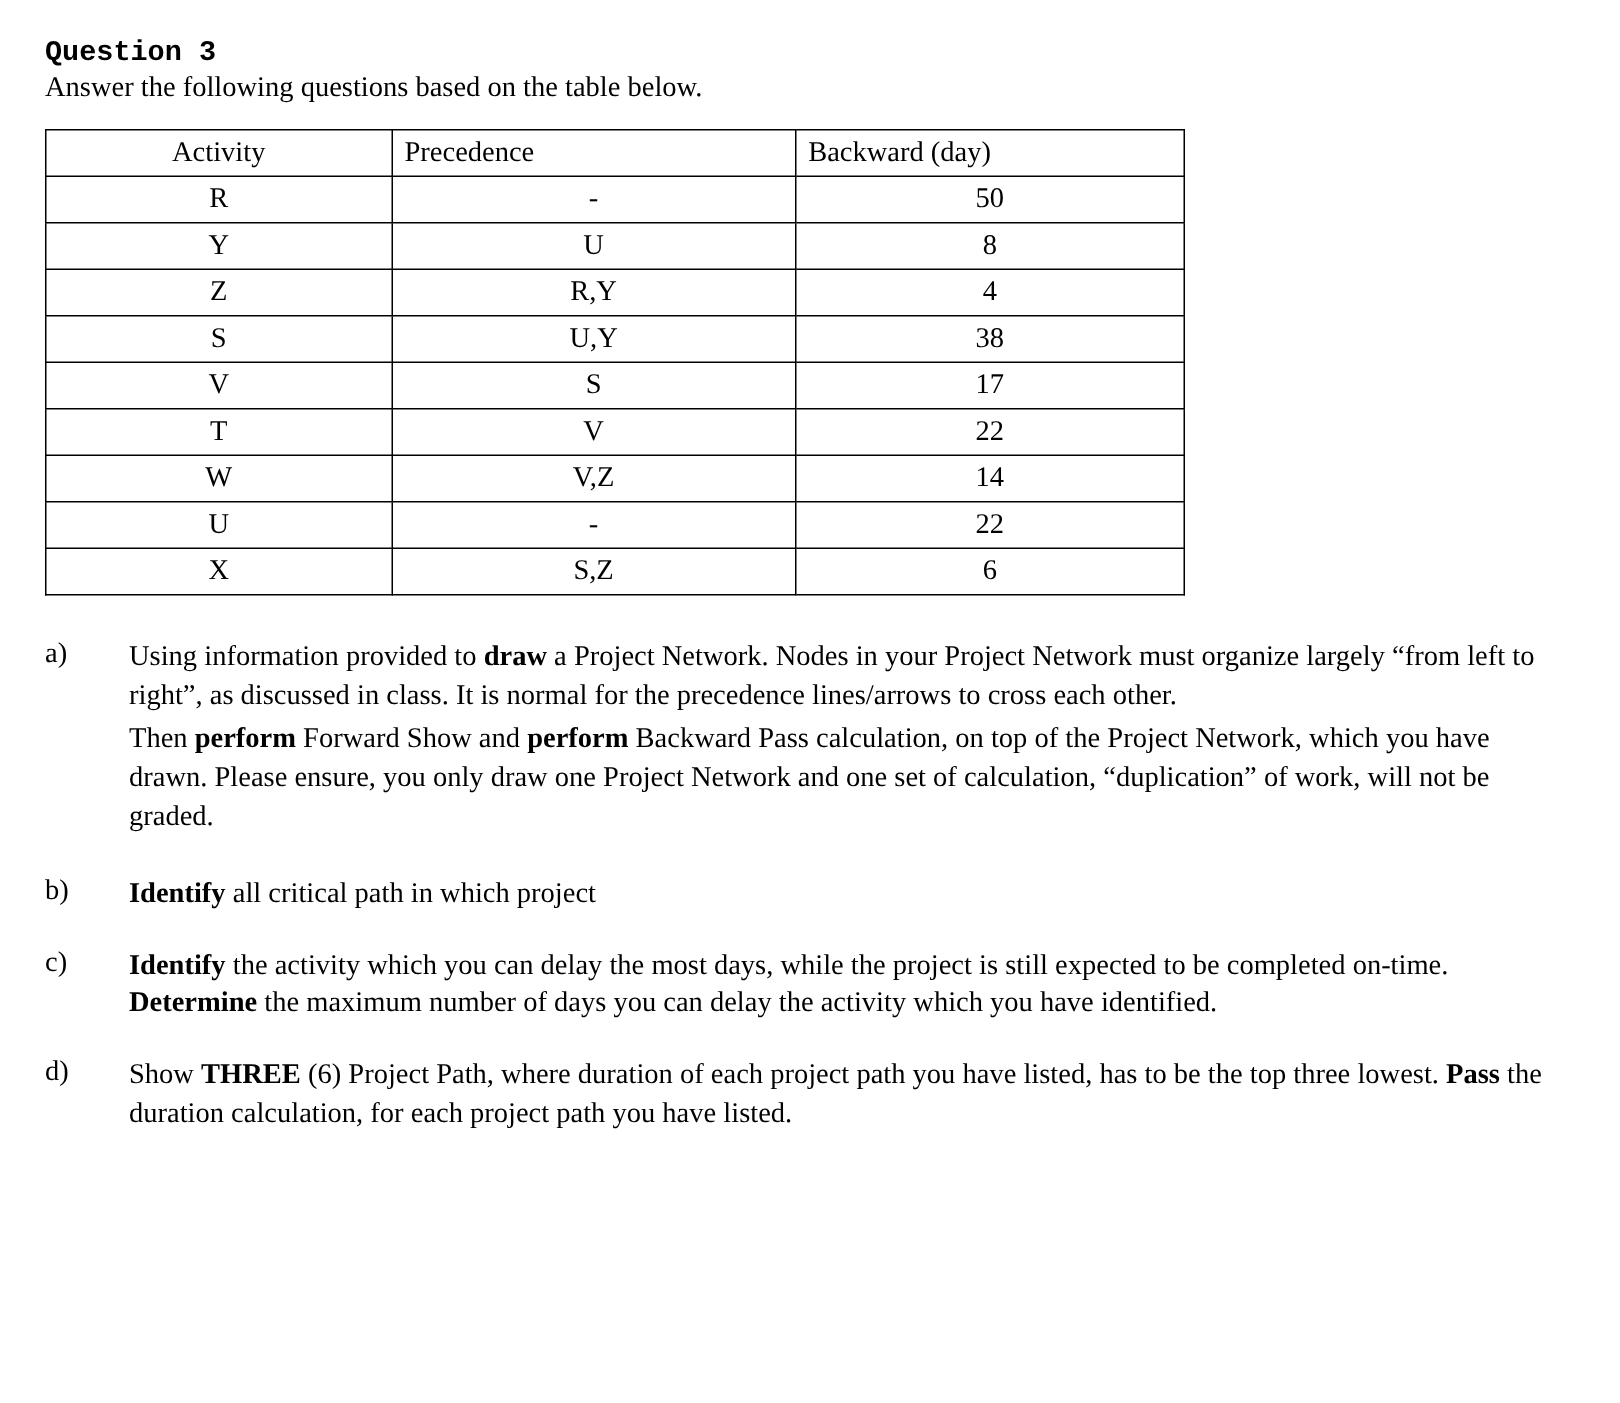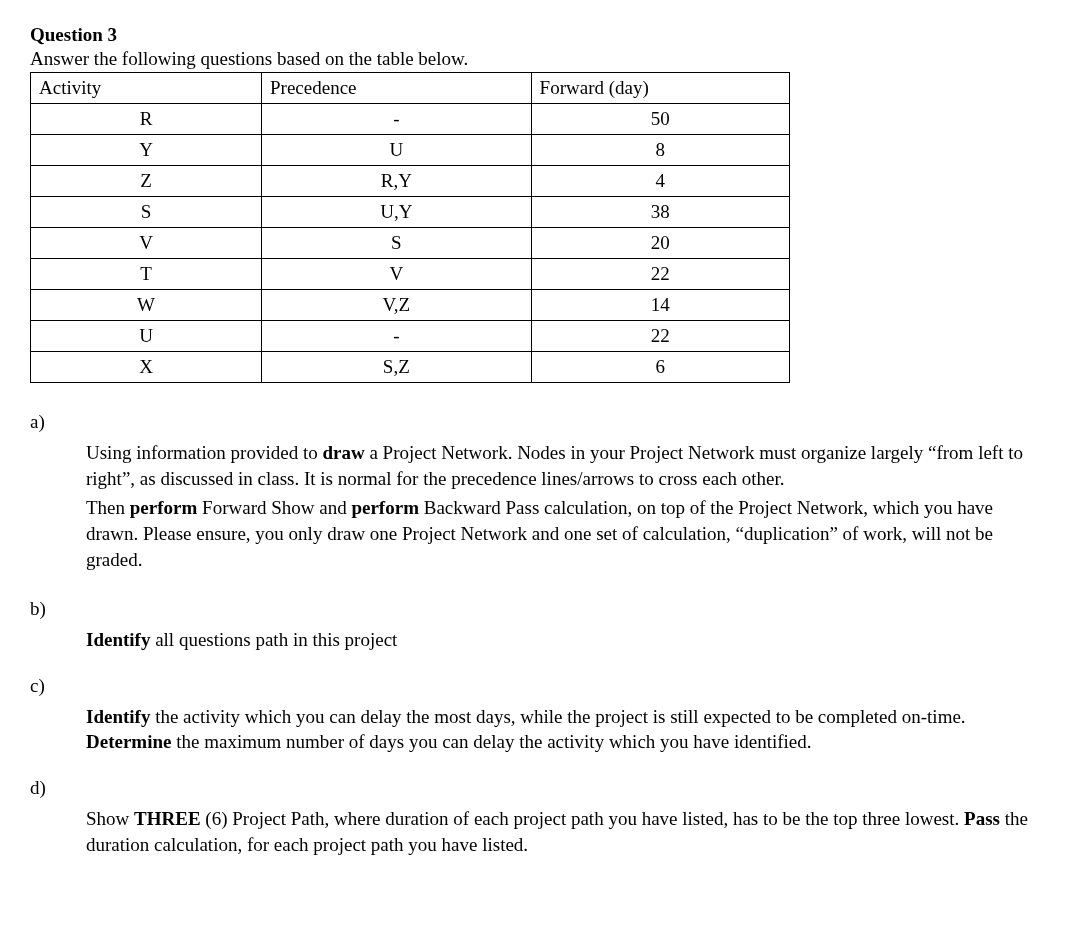--- a/index.html
+++ b/index.html
@@ -8,80 +8,80 @@
     color: #000;
     background: #fff;
     margin: 0;
     padding: 24px 30px;
     width: 1080px;
     box-sizing: border-box;
   }
   .title {
     font-weight: bold;
     margin-bottom: 2px;
+    font-family: Liberation Mono, monospace;
   }
   .intro {
-    margin-bottom: 2px;
+    margin-bottom: 16px;
   }
   table {
     border-collapse: collapse;
     width: 760px;
     margin-bottom: 28px;
   }
   th, td {
     border: 1px solid #000;
     padding: 2px 8px;
     font-weight: normal;
     font-size: 19px;
     height: 26px;
   }
   th {
     text-align: left;
   }
   td {
     text-align: center;
   }
-  .col-act { width: 230px; }
+  .col-act { width: 230px; text-align: center; }
   .col-prec { width: 270px; }
   .col-dur { width: 260px; }
   .qlist {
     display: flex;
     flex-direction: column;
     gap: 22px;
   }
   .qitem {
     display: flex;
     gap: 28px;
   }
   .qlabel {
     width: 28px;
     flex-shrink: 0;
   }
   .qtext {
     flex: 1;
     line-height: 1.35;
-    margin-top: 29px;
   }
   .para {
     margin-bottom: 4px;
   }
   .b { font-weight: bold; }
 </style>
 </head>
 <body>
 
 <div class="title">Question 3</div>
 <div class="intro">Answer the following questions based on the table below.</div>
 
 <table>
   <thead>
     <tr>
       <th class="col-act">Activity</th>
       <th class="col-prec">Precedence</th>
-      <th class="col-dur">Forward (day)</th>
+      <th class="col-dur">Backward (day)</th>
     </tr>
   </thead>
   <tbody id="tbody">
       <tr>
         <td>R</td>
         <td>-</td>
         <td>50</td>
       </tr>
       <tr>
         <td>Y</td>
@@ -94,21 +94,21 @@
         <td>4</td>
       </tr>
       <tr>
         <td>S</td>
         <td>U,Y</td>
         <td>38</td>
       </tr>
       <tr>
         <td>V</td>
         <td>S</td>
-        <td>20</td>
+        <td>17</td>
       </tr>
       <tr>
         <td>T</td>
         <td>V</td>
         <td>22</td>
       </tr>
       <tr>
         <td>W</td>
         <td>V,Z</td>
         <td>14</td>
@@ -136,21 +136,21 @@
       </div>
       <div class="para">
         <span>Then </span><span class="b">perform</span><span> Forward Show and </span><span class="b">perform</span><span> Backward Pass calculation, on top of the Project Network, which you have drawn. Please ensure, you only draw one Project Network and one set of calculation, “duplication” of work, will not be graded.</span>
       </div>
     </div>
   </div>
 
   <div class="qitem">
     <div class="qlabel">b)</div>
     <div class="qtext">
-      <span class="b">Identify</span><span> all questions path in this project</span>
+      <span class="b">Identify</span><span> all critical path in which project</span>
     </div>
   </div>
 
   <div class="qitem">
     <div class="qlabel">c)</div>
     <div class="qtext">
       <span class="b">Identify</span><span> the activity which you can delay the most days, while the project is still expected to be completed on-time.  </span><span class="b">Determine</span><span> the maximum number of days you can delay the activity which you have identified.</span>
     </div>
   </div>
 

